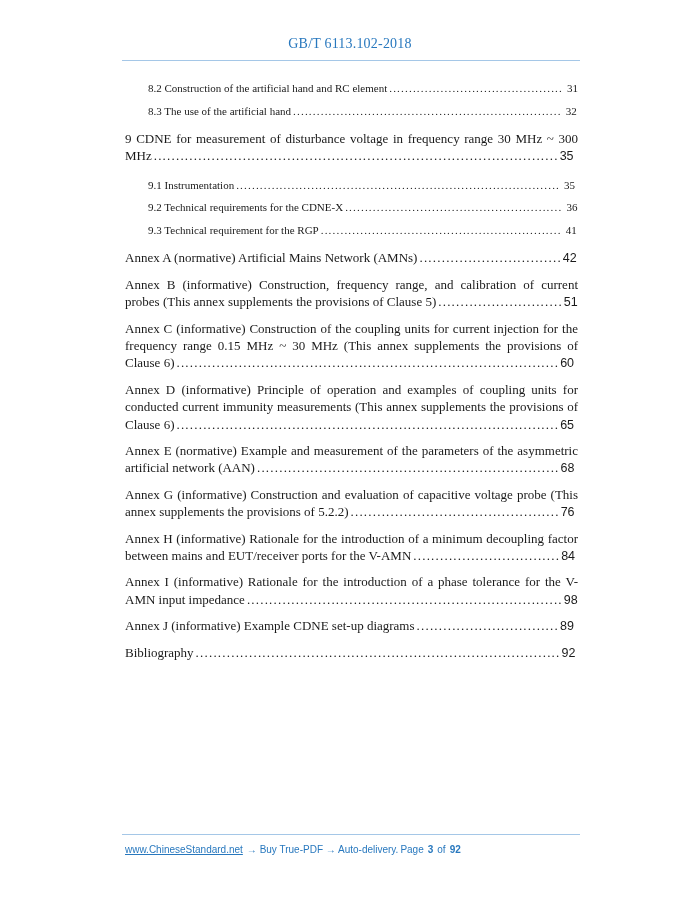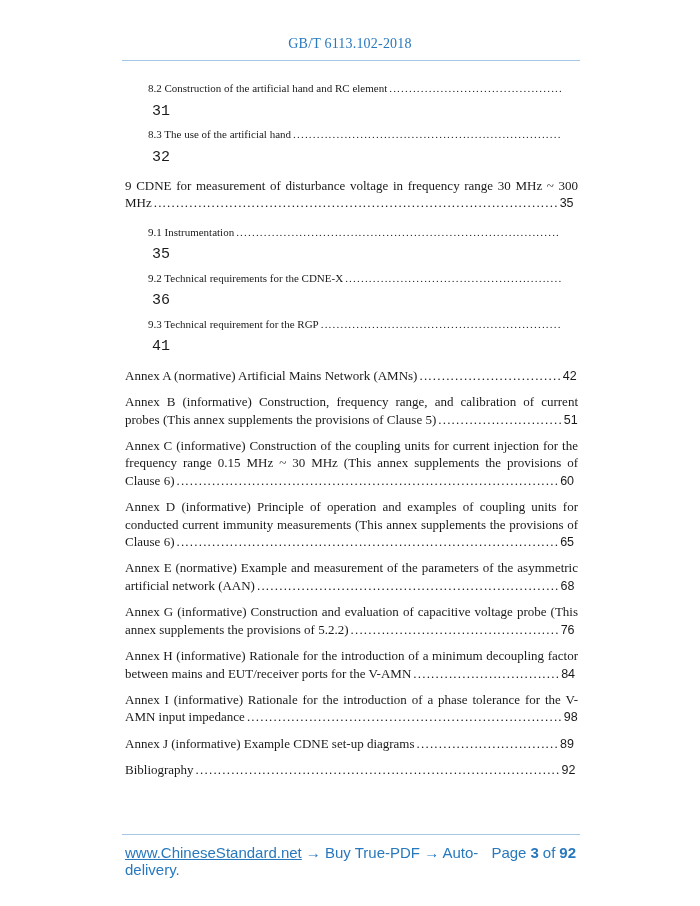--- a/index.html
+++ b/index.html
@@ -45,22 +45,22 @@
     line-height: 17.4px;
     margin: 8px 0;
     text-align: justify;
   }
   .toc-entry .dots {
     word-break: break-all;
     letter-spacing: 1.2px;
     padding-left: 2px;
   }
   .toc-entry.sub .pg {
-    font-family: Liberation Mono, monospace;
-    font-size: 15px;
+    font-family: Liberation Serif, serif;
+    font-size: 11px;
     padding-left: 4px;
   }
   .toc-entry.main .pg {
     font-family: "Liberation Sans", sans-serif;
     font-size: 12.5px;
     padding-left: 1px;
   }
   .footer {
     position: absolute;
     left: 0; right: 0;
@@ -70,21 +70,21 @@
     height: 1px;
     background: var(--divider);
     margin: 0 120px 0 122px;
   }
   .footer-row {
     margin: 9px 122px 4px 125px;
     display: flex;
     justify-content: flex-start;
     align-items: baseline;
     font-family: "Liberation Sans", sans-serif;
-    font-size: 15px;
+    font-size: 10px;
     color: var(--accent);
   }
   .site-link {
     color: var(--accent);
     text-decoration: underline;
     cursor: pointer;
   }
   .footer-tail { margin-left: 4px; }
   .page-indicator span { margin: 0 2px; }
   .page-indicator b { font-weight: bold; margin: 0 2px; }

